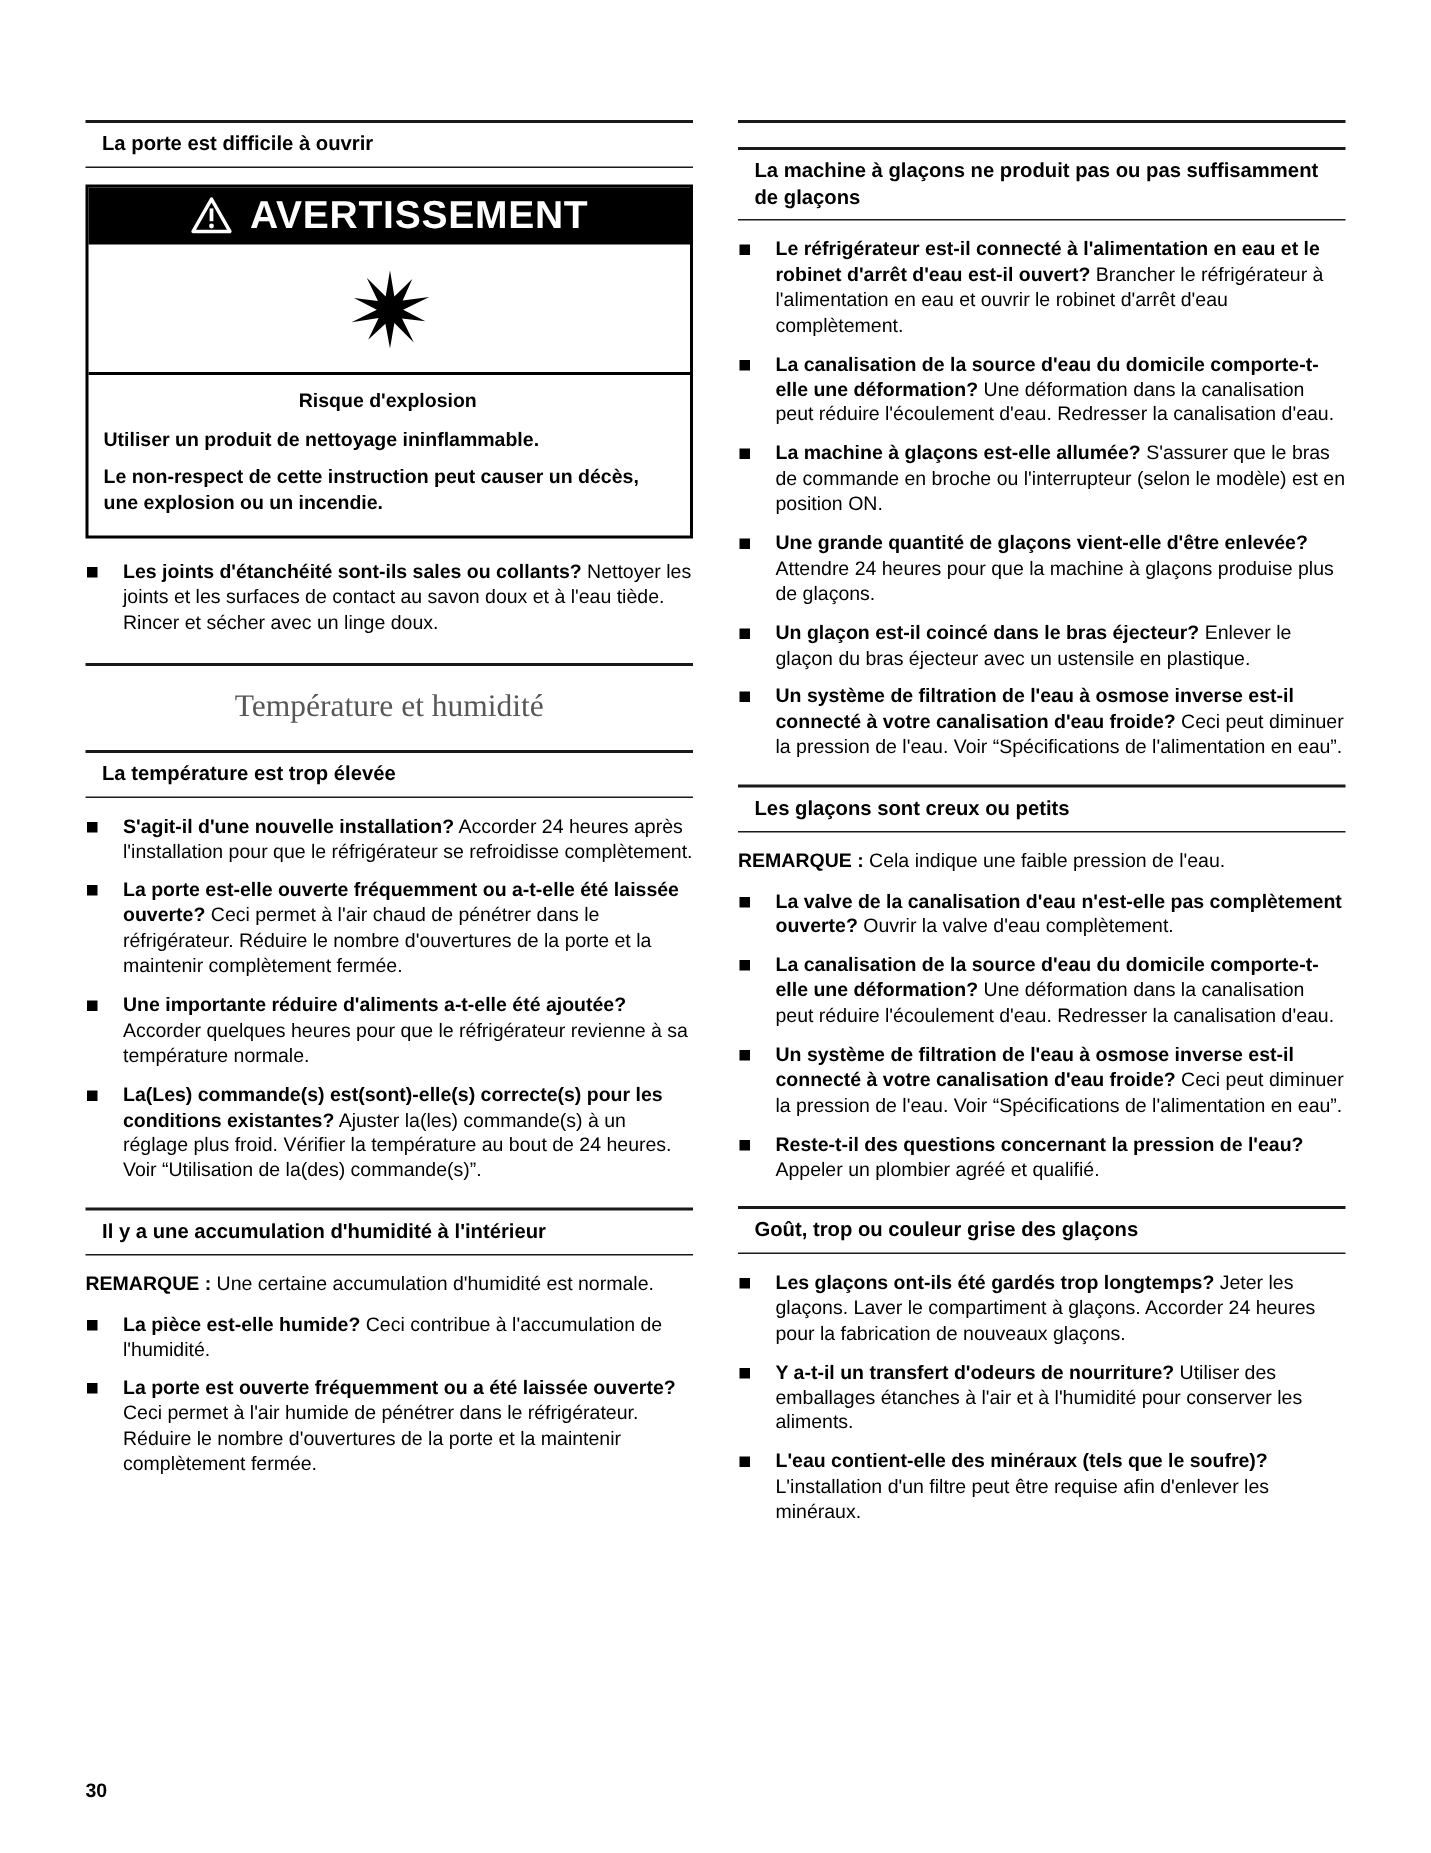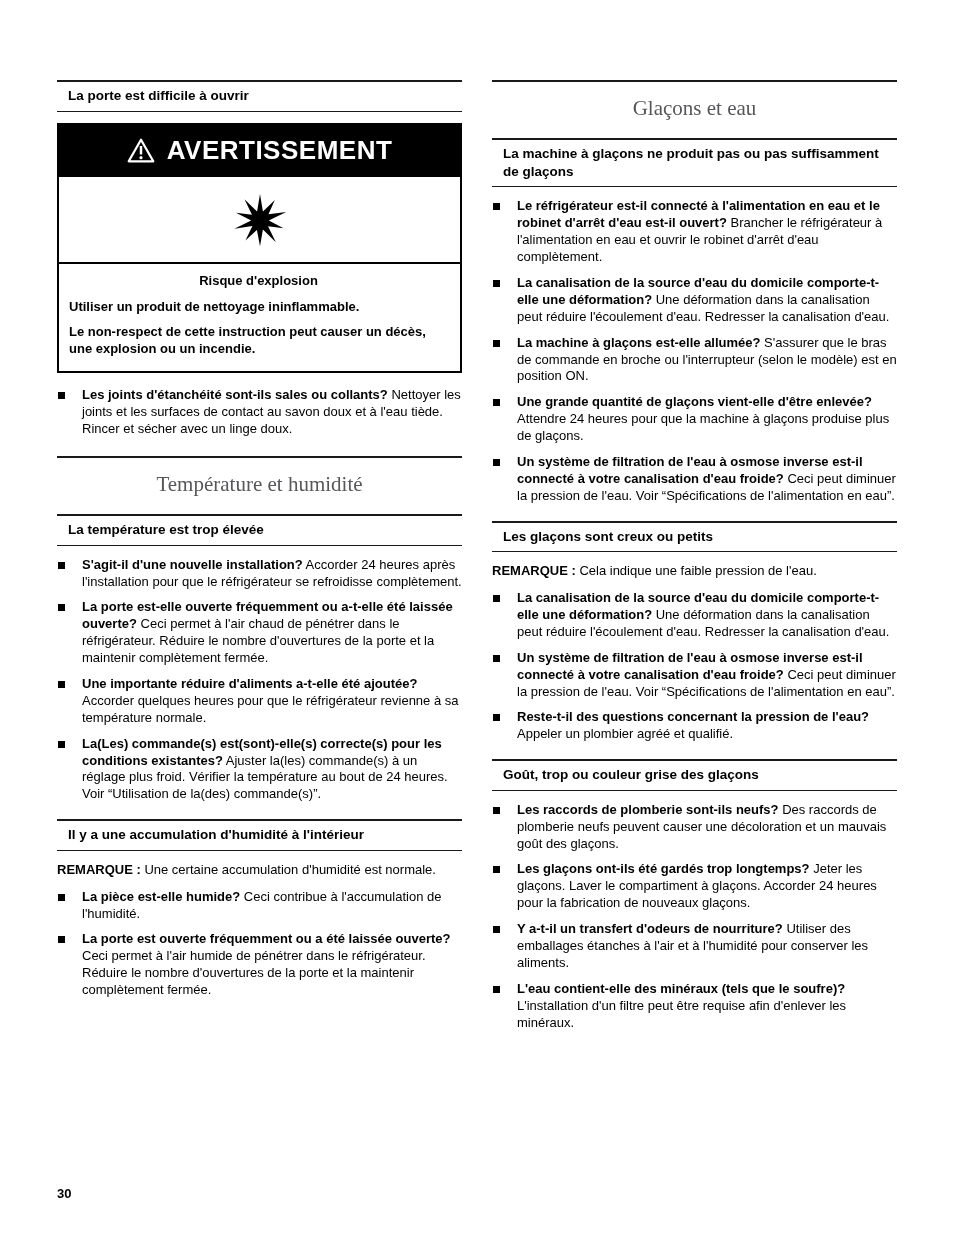--- a/index.html
+++ b/index.html
@@ -44,21 +44,21 @@
     color: #57575a;
     text-align: center;
     margin: 13px 0 6px 0;
   }
 
   
   .warnbox { border: 2px solid #000; margin: 10px 0 14px 0; }
   .warnbar {
     background: #000; color: #fff;
     display: flex; align-items: center; justify-content: center;
-    gap: 12px; height: 52px;
+    gap: 12px; height: 38px;
   }
   .warntitle { font-size: 26px; font-weight: bold; letter-spacing: 0.5px; }
   .tri { display: flex; align-items: center; }
   .warnicon {
     border-bottom: 2px solid #000;
     display: flex; justify-content: center; align-items: center;
     padding: 16px 0 14px 0;
   }
   .warncontent { padding: 9px 12px 13px 10px; font-weight: bold; }
   .warncontent .risk { text-align: center; margin: 0 0 10px 0; }
@@ -164,21 +164,20 @@
           <span class="sq"></span>
           <span class="bt"><span class="q">La porte est ouverte fréquemment ou a été laissée ouverte?</span> <span>Ceci permet à l'air humide de pénétrer dans le réfrigérateur. Réduire le nombre d'ouvertures de la porte et la maintenir complètement fermée.</span></span>
         </div>
       </div>
 
   </div>
 
   <div class="col">
 
     <div class="section-rule top"></div>
-    <h2 class="section-title">Glaçons et eau</h2>
 
     <h3 class="ruled-header">La machine à glaçons ne produit pas ou pas suffisamment de glaçons</h3>
 
     <div class="bullets">
 
         <div class="bullet">
           <span class="sq"></span>
           <span class="bt"><span class="q">Le réfrigérateur est-il connecté à l'alimentation en eau et le robinet d'arrêt d'eau est-il ouvert?</span> <span>Brancher le réfrigérateur à l'alimentation en eau et ouvrir le robinet d'arrêt d'eau complètement.</span></span>
         </div>
 
@@ -191,33 +190,41 @@
           <span class="sq"></span>
           <span class="bt"><span class="q">La machine à glaçons est-elle allumée?</span> <span>S'assurer que le bras de commande en broche ou l'interrupteur (selon le modèle) est en position ON.</span></span>
         </div>
 
 
         <div class="bullet">
           <span class="sq"></span>
           <span class="bt"><span class="q">Une grande quantité de glaçons vient-elle d'être enlevée?</span> <span>Attendre 24 heures pour que la machine à glaçons produise plus de glaçons.</span></span>
         </div>
 
+        <div class="bullet">
+          <span class="sq"></span>
+          <span class="bt"><span class="q">Un glaçon est-il coincé dans le bras éjecteur?</span> <span>Enlever le glaçon du bras éjecteur avec un ustensile en plastique.</span></span>
+        </div>
 
         <div class="bullet">
           <span class="sq"></span>
           <span class="bt"><span class="q">Un système de filtration de l'eau à osmose inverse est-il connecté à votre canalisation d'eau froide?</span> <span>Ceci peut diminuer la pression de l'eau. Voir “Spécifications de l'alimentation en eau”.</span></span>
         </div>
       </div>
 
     <h3 class="ruled-header">Les glaçons sont creux ou petits</h3>
 
     <p class="note"><b>REMARQUE :</b> <span>Cela indique une faible pression de l'eau.</span></p>
 
     <div class="bullets">
 
+        <div class="bullet">
+          <span class="sq"></span>
+          <span class="bt"><span class="q">La valve de la canalisation d'eau n'est-elle pas complètement ouverte?</span> <span>Ouvrir la valve d'eau complètement.</span></span>
+        </div>
 
         <div class="bullet">
           <span class="sq"></span>
           <span class="bt"><span class="q">La canalisation de la source d'eau du domicile comporte-t-elle une déformation?</span> <span>Une déformation dans la canalisation peut réduire l'écoulement d'eau. Redresser la canalisation d'eau.</span></span>
         </div>
 
         <div class="bullet">
           <span class="sq"></span>
           <span class="bt"><span class="q">Un système de filtration de l'eau à osmose inverse est-il connecté à votre canalisation d'eau froide?</span> <span>Ceci peut diminuer la pression de l'eau. Voir “Spécifications de l'alimentation en eau”.</span></span>
         </div>
@@ -225,24 +232,20 @@
         <div class="bullet">
           <span class="sq"></span>
           <span class="bt"><span class="q">Reste-t-il des questions concernant la pression de l'eau?</span> <span>Appeler un plombier agréé et qualifié.</span></span>
         </div>
       </div>
 
     <h3 class="ruled-header">Goût, trop ou couleur grise des glaçons</h3>
 
     <div class="bullets">
 
-        <div class="bullet">
-          <span class="sq"></span>
-          <span class="bt"><span class="q">Les raccords de plomberie sont-ils neufs?</span> <span>Des raccords de plomberie neufs peuvent causer une décoloration et un mauvais goût des glaçons.</span></span>
-        </div>
 
         <div class="bullet">
           <span class="sq"></span>
           <span class="bt"><span class="q">Les glaçons ont-ils été gardés trop longtemps?</span> <span>Jeter les glaçons. Laver le compartiment à glaçons. Accorder 24 heures pour la fabrication de nouveaux glaçons.</span></span>
         </div>
 
         <div class="bullet">
           <span class="sq"></span>
           <span class="bt"><span class="q">Y a-t-il un transfert d'odeurs de nourriture?</span> <span>Utiliser des emballages étanches à l'air et à l'humidité pour conserver les aliments.</span></span>
         </div>

